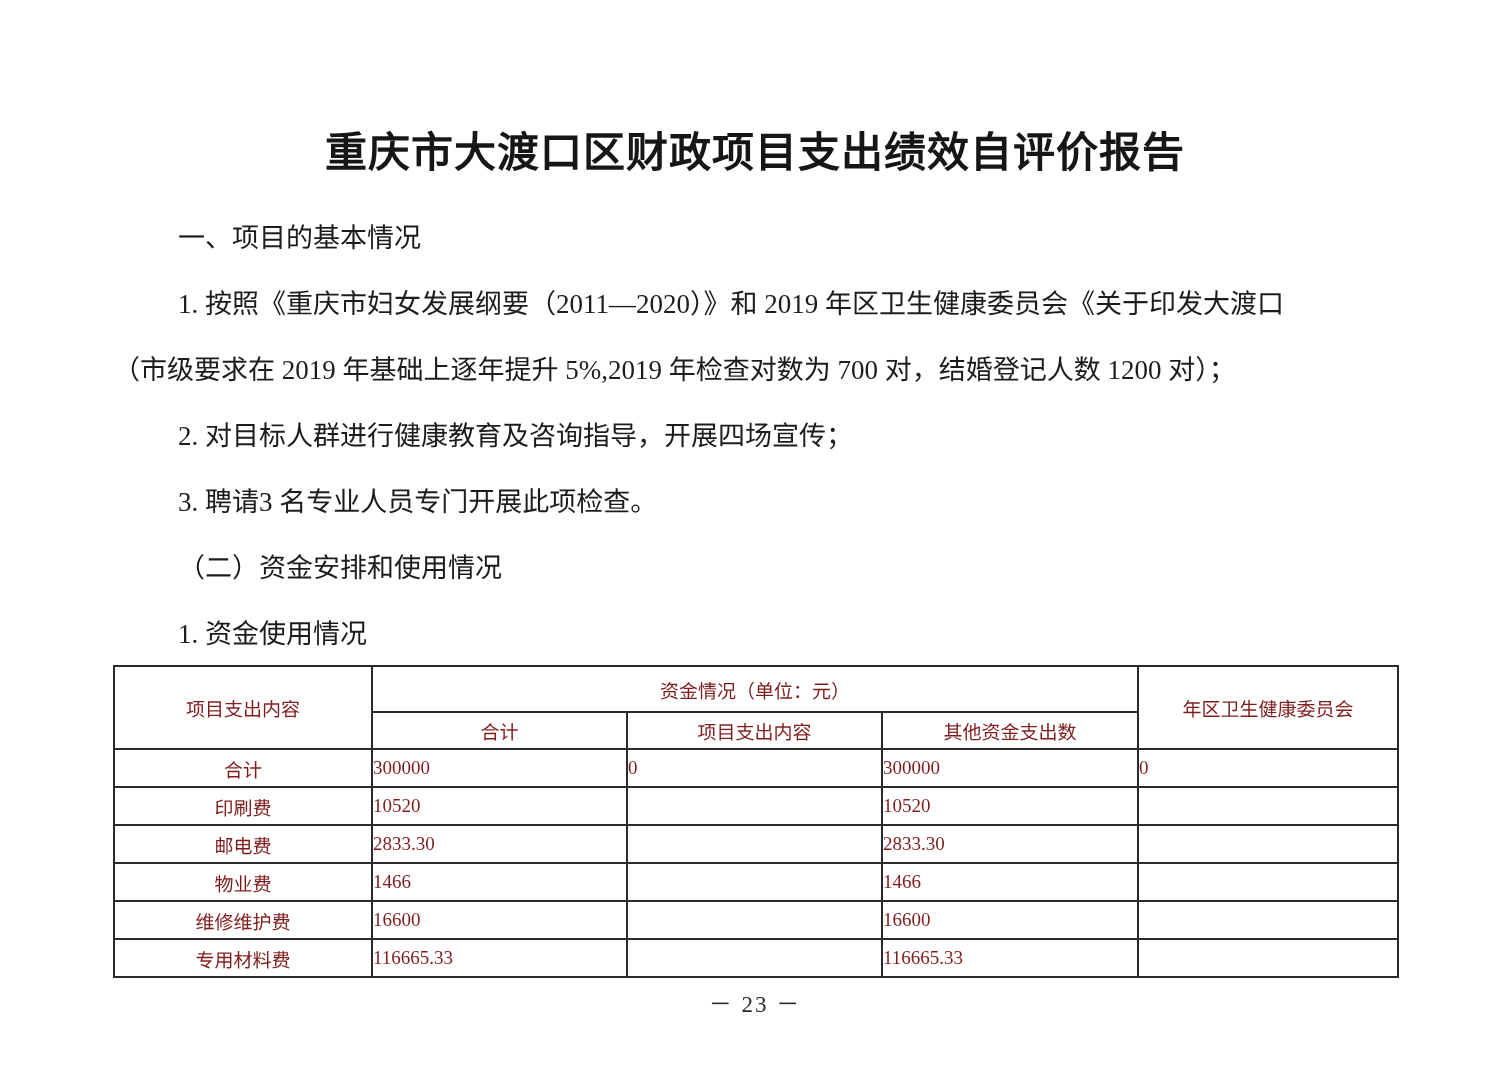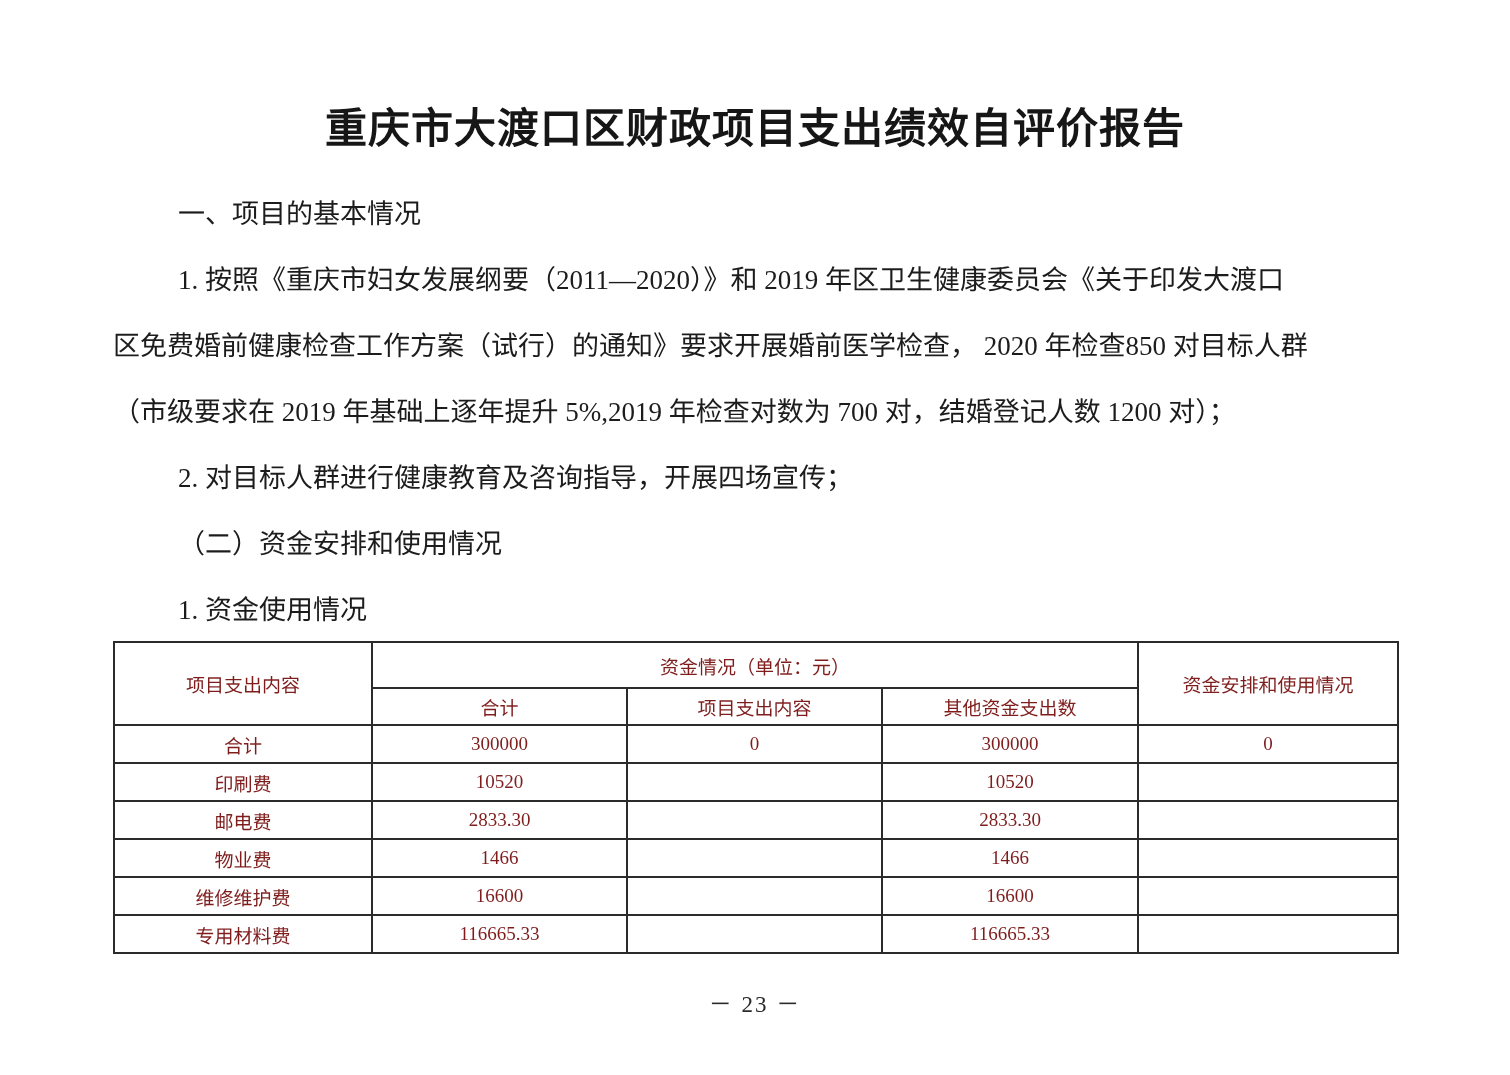--- a/index.html
+++ b/index.html
@@ -10,21 +10,21 @@
     color:#1c1c1c;
     position:relative;
     overflow:hidden;
   }
   .page {
     position:relative;
     width:1510px; height:1075px;
     background:#ffffff;
   }
   .doc-title {
-    padding-top:94px;
+    padding-top:118px;
     text-align:center;
     font-size:42px;
     font-weight:bold;
     letter-spacing:1px;
     color:#161616;
   }
   .content {
     margin:36px 113px 0 113px;
     font-size:27px;
     line-height:46px;
@@ -43,61 +43,61 @@
   .fund-table th, .fund-table td {
     border:2px solid #2b2b2b;
     font-weight:normal;
     vertical-align:middle;
   }
   .fund-table th { text-align:center; }
   .fund-table .row-group-header th { height:46px; }
   .fund-table .row-sub-header th { height:37px; }
   .fund-table td { height:38px; }
   .cell-label { text-align:center; }
-  .cell-num { text-align:center; padding-right:0; }
+  .cell-num { text-align:left; padding-right:0; }
   .footer {
     position:absolute;
     left:0; right:0;
     top:985px;
     text-align:center;
     font-size:23px;
     letter-spacing:2px;
     color:#2a2a2a;
   }
 </style>
 </head>
 <body>
 
 <div class="page">
 
   <div class="doc-title">重庆市大渡口区财政项目支出绩效自评价报告</div>
 
   <div class="content">
     <div class="line indent">一、项目的基本情况</div>
     <div class="line indent">1. 按照《重庆市妇女发展纲要（2011—2020）》和 2019 年区卫生健康委员会《关于印发大渡口</div>
-    <div class="line">区免费婚前健康检查工作方案（试行）的通知》要求开展婚前医学检查， 2020 年检查850 对目标人群</div>
     <div class="line">（市级要求在 2019 年基础上逐年提升 5%,2019 年检查对数为 700 对，结婚登记人数 1200 对）；</div>
     <div class="line indent">2. 对目标人群进行健康教育及咨询指导，开展四场宣传；</div>
+    <div class="line indent">3. 聘请3 名专业人员专门开展此项检查。</div>
     <div class="line indent">（二）资金安排和使用情况</div>
     <div class="line indent">1. 资金使用情况</div>
   </div>
 
   <table class="fund-table">
     <colgroup>
       <col style="width:258px">
       <col style="width:255px">
       <col style="width:255px">
       <col style="width:256px">
       <col style="width:260px">
     </colgroup>
     <thead>
       <tr class="row-group-header">
         <th rowspan="2">项目支出内容</th>
         <th colspan="3">资金情况（单位：元）</th>
-        <th rowspan="2">资金安排和使用情况</th>
+        <th rowspan="2">年区卫生健康委员会</th>
       </tr>
       <tr class="row-sub-header">
         <th>合计</th>
         <th>项目支出内容</th>
         <th>其他资金支出数</th>
       </tr>
     </thead>
     <tbody>
       <tr>
         <td class="cell-label">合计</td>

